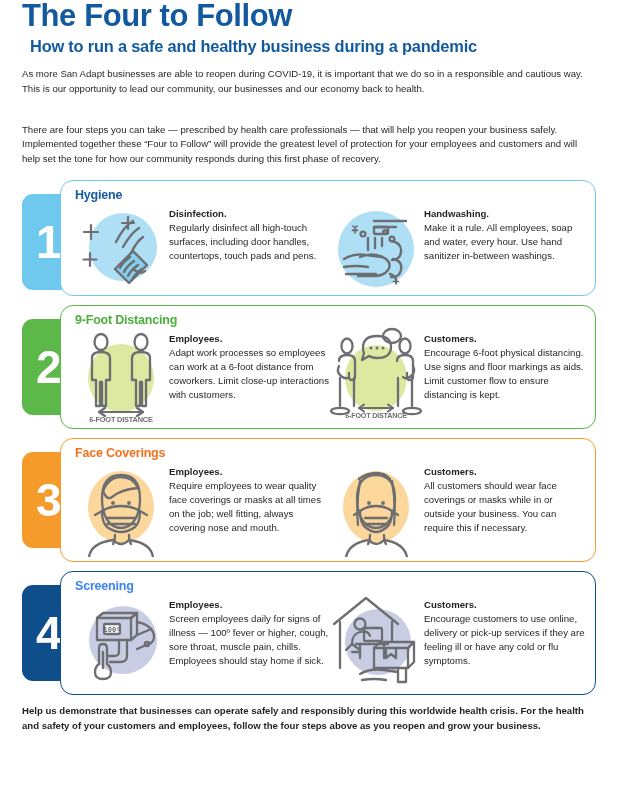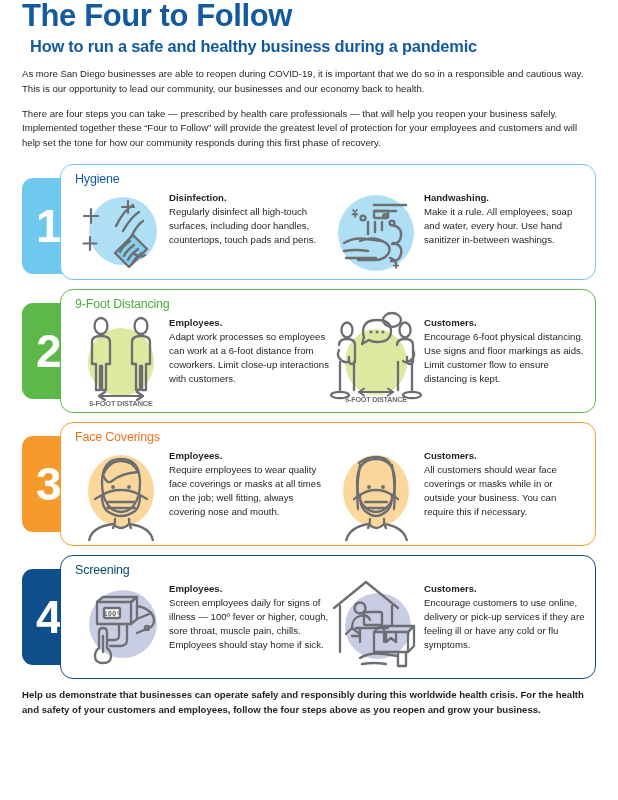--- a/index.html
+++ b/index.html
@@ -42,21 +42,21 @@
     line-height: 1.15;
     margin: 4px 0 0 8px;
   }
   .intro {
     font-size: 9.6px;
     line-height: 1.52;
     color: #231f20;
     margin: 12px 0 0 0;
     max-width: 566px;
   }
-  .intro + .intro { margin-top: 10px; }
+  .intro + .intro { margin-top: 26px; }
 
   
   .steps { margin-top: 14px; position: relative; }
 
   .step {
     position: relative;
     margin-bottom: 9px;
     height: 116px;
   }
   .step.tall { height: 124px; }
@@ -87,21 +87,21 @@
     background: #ffffff;
     border-radius: 13px;
     border: 1.6px solid #cccccc;
     box-sizing: border-box;
     z-index: 2;
     padding: 6px 10px 6px 14px;
   }
 
   .cat {
     font-size: 12.5px;
-    font-weight: normal;
+    font-weight: bold;
     letter-spacing: -0.2px;
     margin: 1px 0 0 0;
   }
 
   .cols {
     display: flex;
     align-items: flex-start;
     margin-top: 1px;
   }
   .colgroup {
@@ -144,40 +144,40 @@
   .step-2 .numtab { background: #5CB848; }
   .step-2 .card   { border-color: #5CB848; }
   .step-2 .cat    { color: #4CAF3E; }
 
   .step-3 .numtab { background: #F59B2C; }
   .step-3 .card   { border-color: #F59B2C; }
   .step-3 .cat    { color: #F2711C; }
 
   .step-4 .numtab { background: #0E4E8B; }
   .step-4 .card   { border-color: #0E4E8B; }
-  .step-4 .cat    { color: #0c4a6e; }
+  .step-4 .cat    { color: #3b82f6; }
 
   
   .footer {
     margin-top: 4px;
     font-size: 9.6px;
     font-weight: bold;
     line-height: 1.52;
     max-width: 572px;
   }
 </style>
 </head>
 <body>
 
 <div class="page">
 
   <div class="header">
     <h1 class="title">The Four to Follow</h1>
     <h2 class="subtitle">How to run a safe and healthy business during a pandemic</h2>
-    <p class="intro">As more San Diego businesses are able to reopen during COVID-19, it is important that we do so in a responsible and cautious way.  This is our opportunity to lead our community, our businesses and our economy back to health.</p>
+    <p class="intro">As more San Adapt businesses are able to reopen during COVID-19, it is important that we do so in a responsible and cautious way.  This is our opportunity to lead our community, our businesses and our economy back to health.</p>
     <p class="intro">There are four steps you can take — prescribed by health care professionals — that will help you reopen your business safely. Implemented together these “Four to Follow” will provide the greatest level of protection for your employees and customers and will help set the tone for how our community responds during this first phase of recovery.</p>
   </div>
 
   <div class="steps">
 
     <div class="step step-1">
       <div class="numtab">1</div>
       <div class="card">
         <div class="cat">Hygiene</div>
         <div class="cols">

